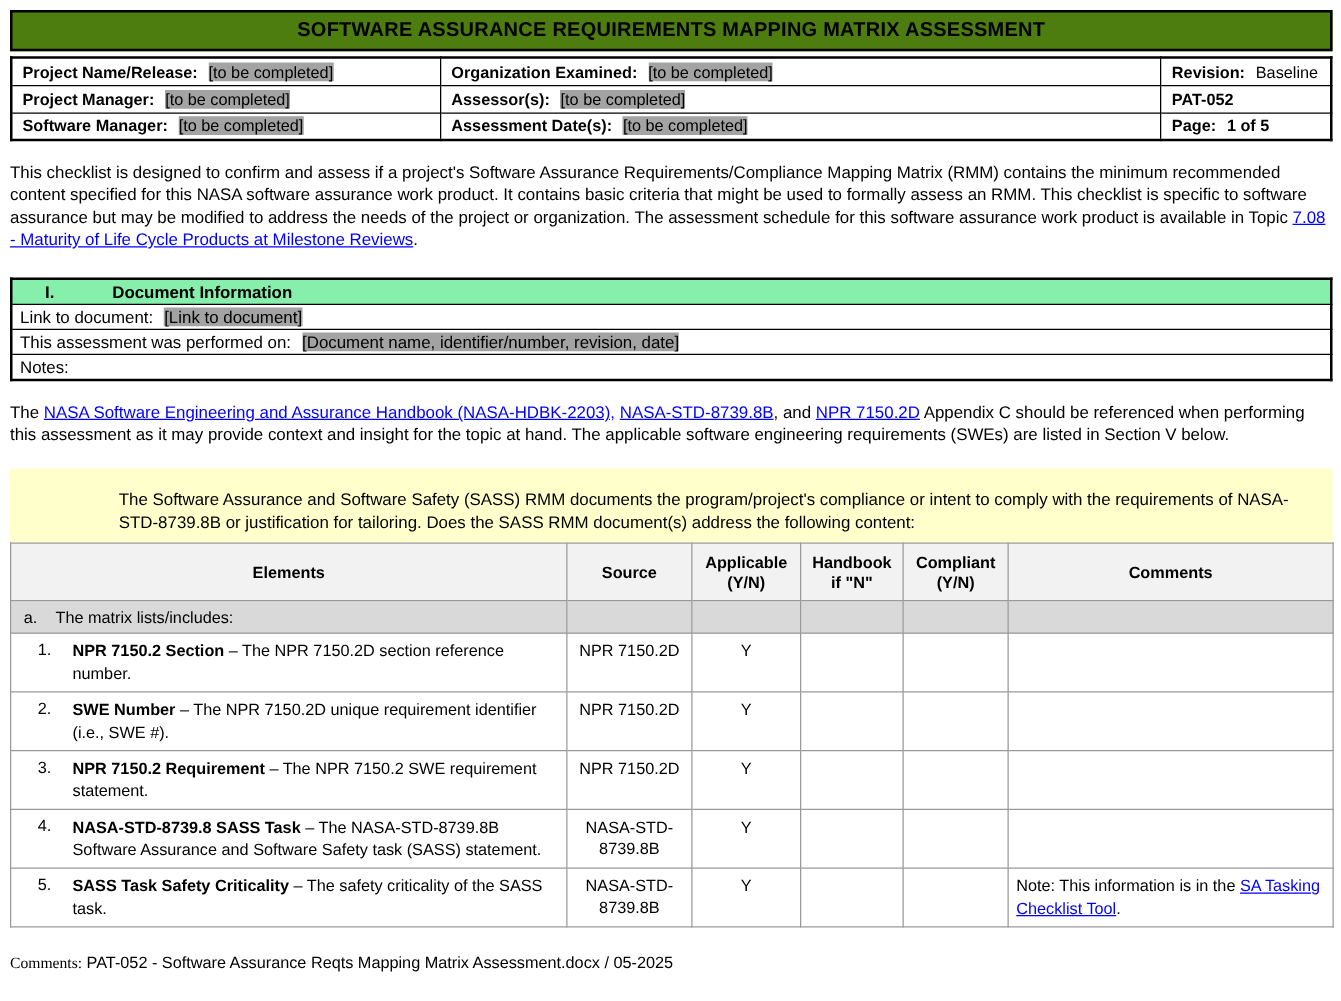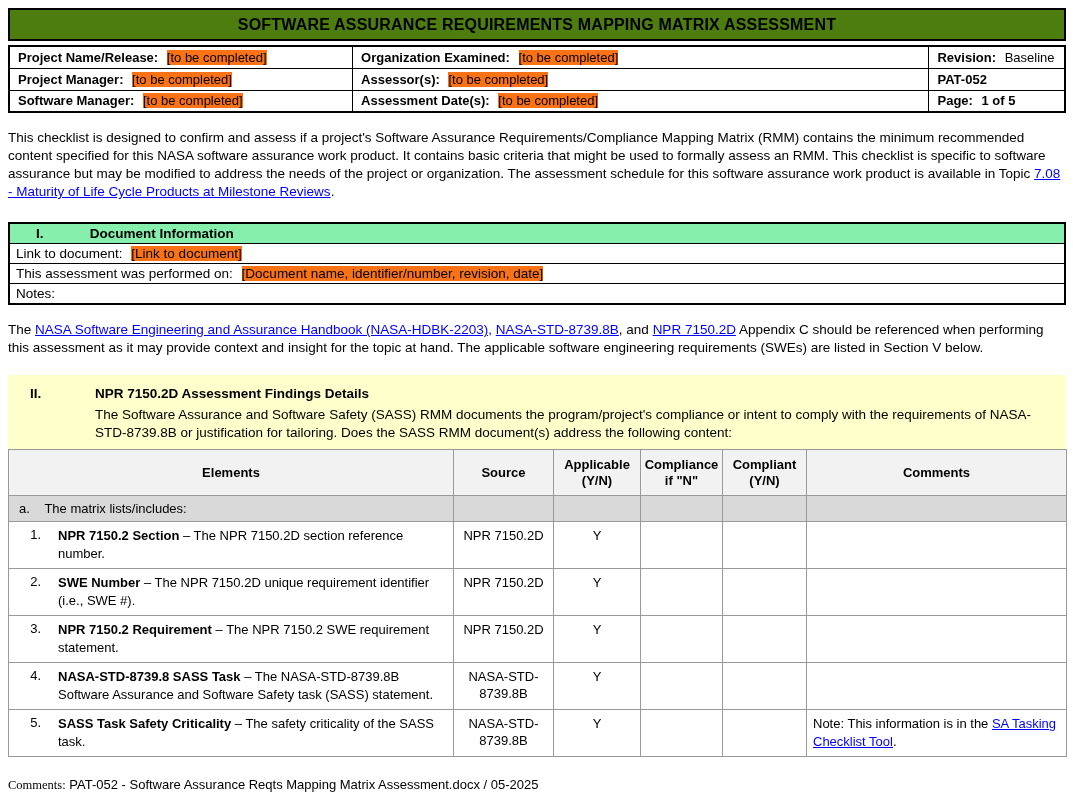--- a/index.html
+++ b/index.html
@@ -10,21 +10,21 @@
   
   .title-bar { border:2px solid #000; background:#4d7c0f; height:33px; display:flex;
     align-items:center; justify-content:center; font-weight:bold; font-size:16px;
     letter-spacing:.2px; margin-bottom:4px; }
 
   
   table.info { width:100%; border-collapse:collapse; border:2px solid #000; font-size:13px; }
   table.info td { border:1px solid #000; padding:2px 8px; height:22px; vertical-align:middle; white-space:nowrap; }
   .lbl { font-weight:bold; }
   .val { margin-left:5px; }
-  .hl { background:#f97316; }
+  .hl { background:#a3a3a3; }
   .bold-val { font-weight:bold; }
 
   
   .para { font-size:13.5px; line-height:18px; margin-top:16px; }
   a.doclink { color:#0000FF; text-decoration:underline; cursor:pointer; }
 
   
   table.sec1 { width:100%; border-collapse:collapse; border:2px solid #000; font-size:13.5px; margin-top:21px; }
   table.sec1 td { border:1px solid #000; padding:2px 6px; height:20px; vertical-align:middle; }
   .sec1-head td { background:#86efac; font-weight:bold; height:25px; }
@@ -140,24 +140,20 @@
       <td>
         <span>Notes:</span>
       </td>
     </tr>
   </tbody>
     </table>
 
   <div class="para"><span>The </span><a class="doclink">NASA Software Engineering and Assurance Handbook (NASA-HDBK-2203),</a><span> </span><a class="doclink">NASA-STD-8739.8B</a><span>, and </span><a class="doclink">NPR 7150.2D</a><span> Appendix C should be referenced when performing this assessment as it may provide context and insight for the topic at hand. The applicable software engineering requirements (SWEs) are listed in Section V below.</span></div>
 
   <div class="sec2">
-    <div class="sec2-title-row">
-      <span class="secnum2">II.</span>
-      <span>NPR 7150.2D Assessment Findings Details</span>
-    </div>
     <div class="sec2-desc">The Software Assurance and Software Safety (SASS) RMM documents the program/project's compliance or intent to comply with the requirements of NASA-STD-8739.8B or justification for tailoring. Does the SASS RMM document(s) address the following content:</div>
   </div>
 
   <table class="findings">
     <colgroup>
       <col style="width:445px">
         <col style="width:100px">
         <col style="width:87px">
       <col style="width:82px">
         <col style="width:84px">
@@ -165,21 +161,21 @@
     </colgroup>
     <tbody>
         <tr>
       <th>Elements</th>
       <th>Source</th>
       <th>
         <span style="display:block">Applicable</span>
         <span style="display:block">(Y/N)</span>
       </th>
       <th>
-        <span style="display:block">Compliance</span>
+        <span style="display:block">Handbook</span>
         <span style="display:block">if "N"</span>
       </th>
       <th>
         <span style="display:block">Compliant</span>
         <span style="display:block">(Y/N)</span>
       </th>
       <th>Comments</th>
     </tr>
     <tr class="group-row">
       <td>

